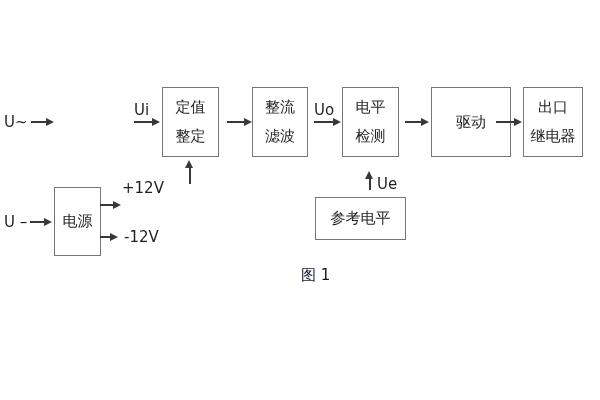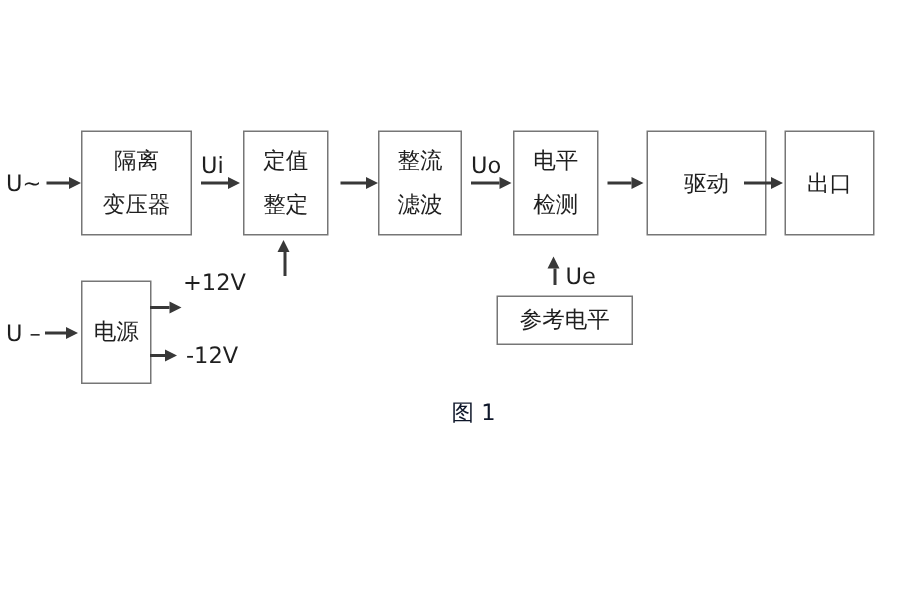--- a/index.html
+++ b/index.html
@@ -61,24 +61,20 @@
 <div id="stage">
 
   <span class="lbl" style="left:4px;top:114px">U~</span>
   <span class="lbl" style="left:4px;top:214px">U –</span>
   <span class="lbl" style="left:134px;top:102px">Ui</span>
   <span class="lbl" style="left:314px;top:102px">Uo</span>
   <span class="lbl" style="left:377px;top:176px">Ue</span>
   <span class="lbl" style="left:122px;top:180px">+12V</span>
   <span class="lbl" style="left:124px;top:229px">-12V</span>
 
-  <div class="block" style="left:54px;top:87px;width:74px;height:70px">
-    <span class="ln">隔离</span>
-    <span class="ln">变压器</span>
-  </div>
 
   <div class="block" style="left:162px;top:87px;width:57px;height:70px">
     <span class="ln">定值</span>
     <span class="ln">整定</span>
   </div>
 
   <div class="block" style="left:342px;top:87px;width:57px;height:70px">
     <span class="ln">电平</span>
     <span class="ln">检测</span>
   </div>
@@ -87,28 +83,29 @@
     <span class="ln">整流</span>
     <span class="ln">滤波</span>
   </div>
 
   <div class="block" style="left:431px;top:87px;width:80px;height:70px">
     <span class="ln">驱动</span>
   </div>
 
   <div class="block" style="left:523px;top:87px;width:60px;height:70px">
     <span class="ln">出口</span>
+    <span class="ln">继电器</span>
   </div>
 
   <div class="block" style="left:54px;top:187px;width:47px;height:69px">
     <span class="ln">电源</span>
   </div>
 
 
-  <div class="block" style="left:331px;top:197px;width:91px;height:33px">
+  <div class="block" style="left:315px;top:197px;width:91px;height:43px">
     <span class="ln">参考电平</span>
   </div>
 
   <div class="harrow" style="left:31px;top:121px;width:15px"></div>
   <div class="harrow" style="left:134px;top:121px;width:18px"></div>
   <div class="harrow" style="left:227px;top:121px;width:17px"></div>
   <div class="harrow" style="left:314px;top:121px;width:19px"></div>
   <div class="harrow" style="left:405px;top:121px;width:16px"></div>
   <div class="harrow" style="left:496px;top:121px;width:18px"></div>
   <div class="harrow" style="left:30px;top:221px;width:14px"></div>

